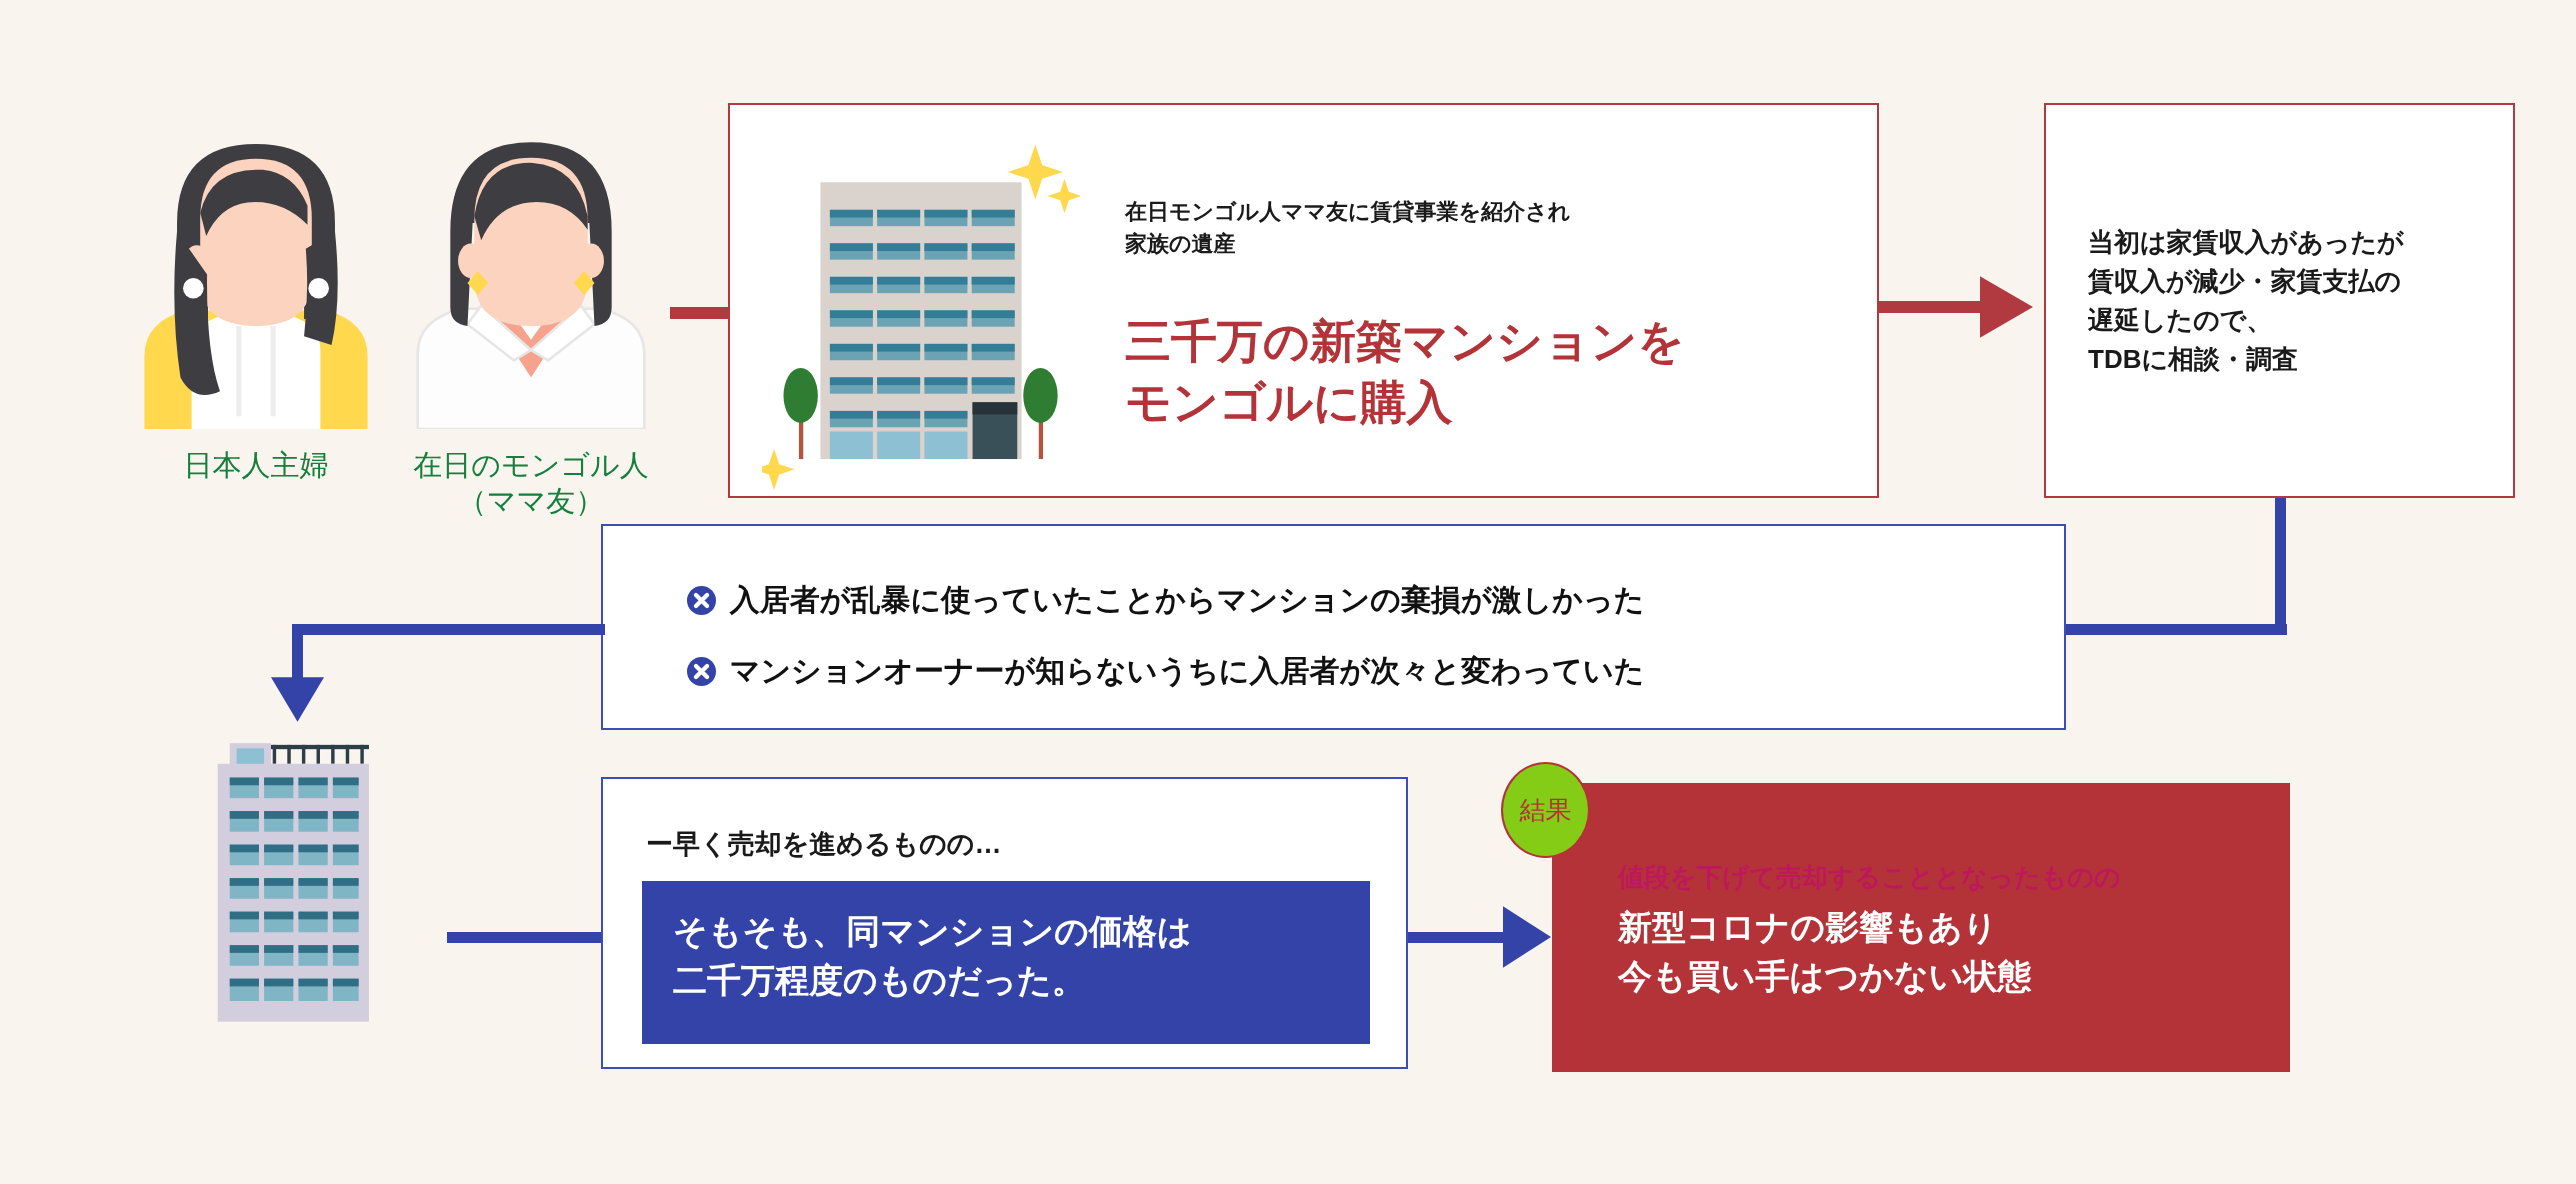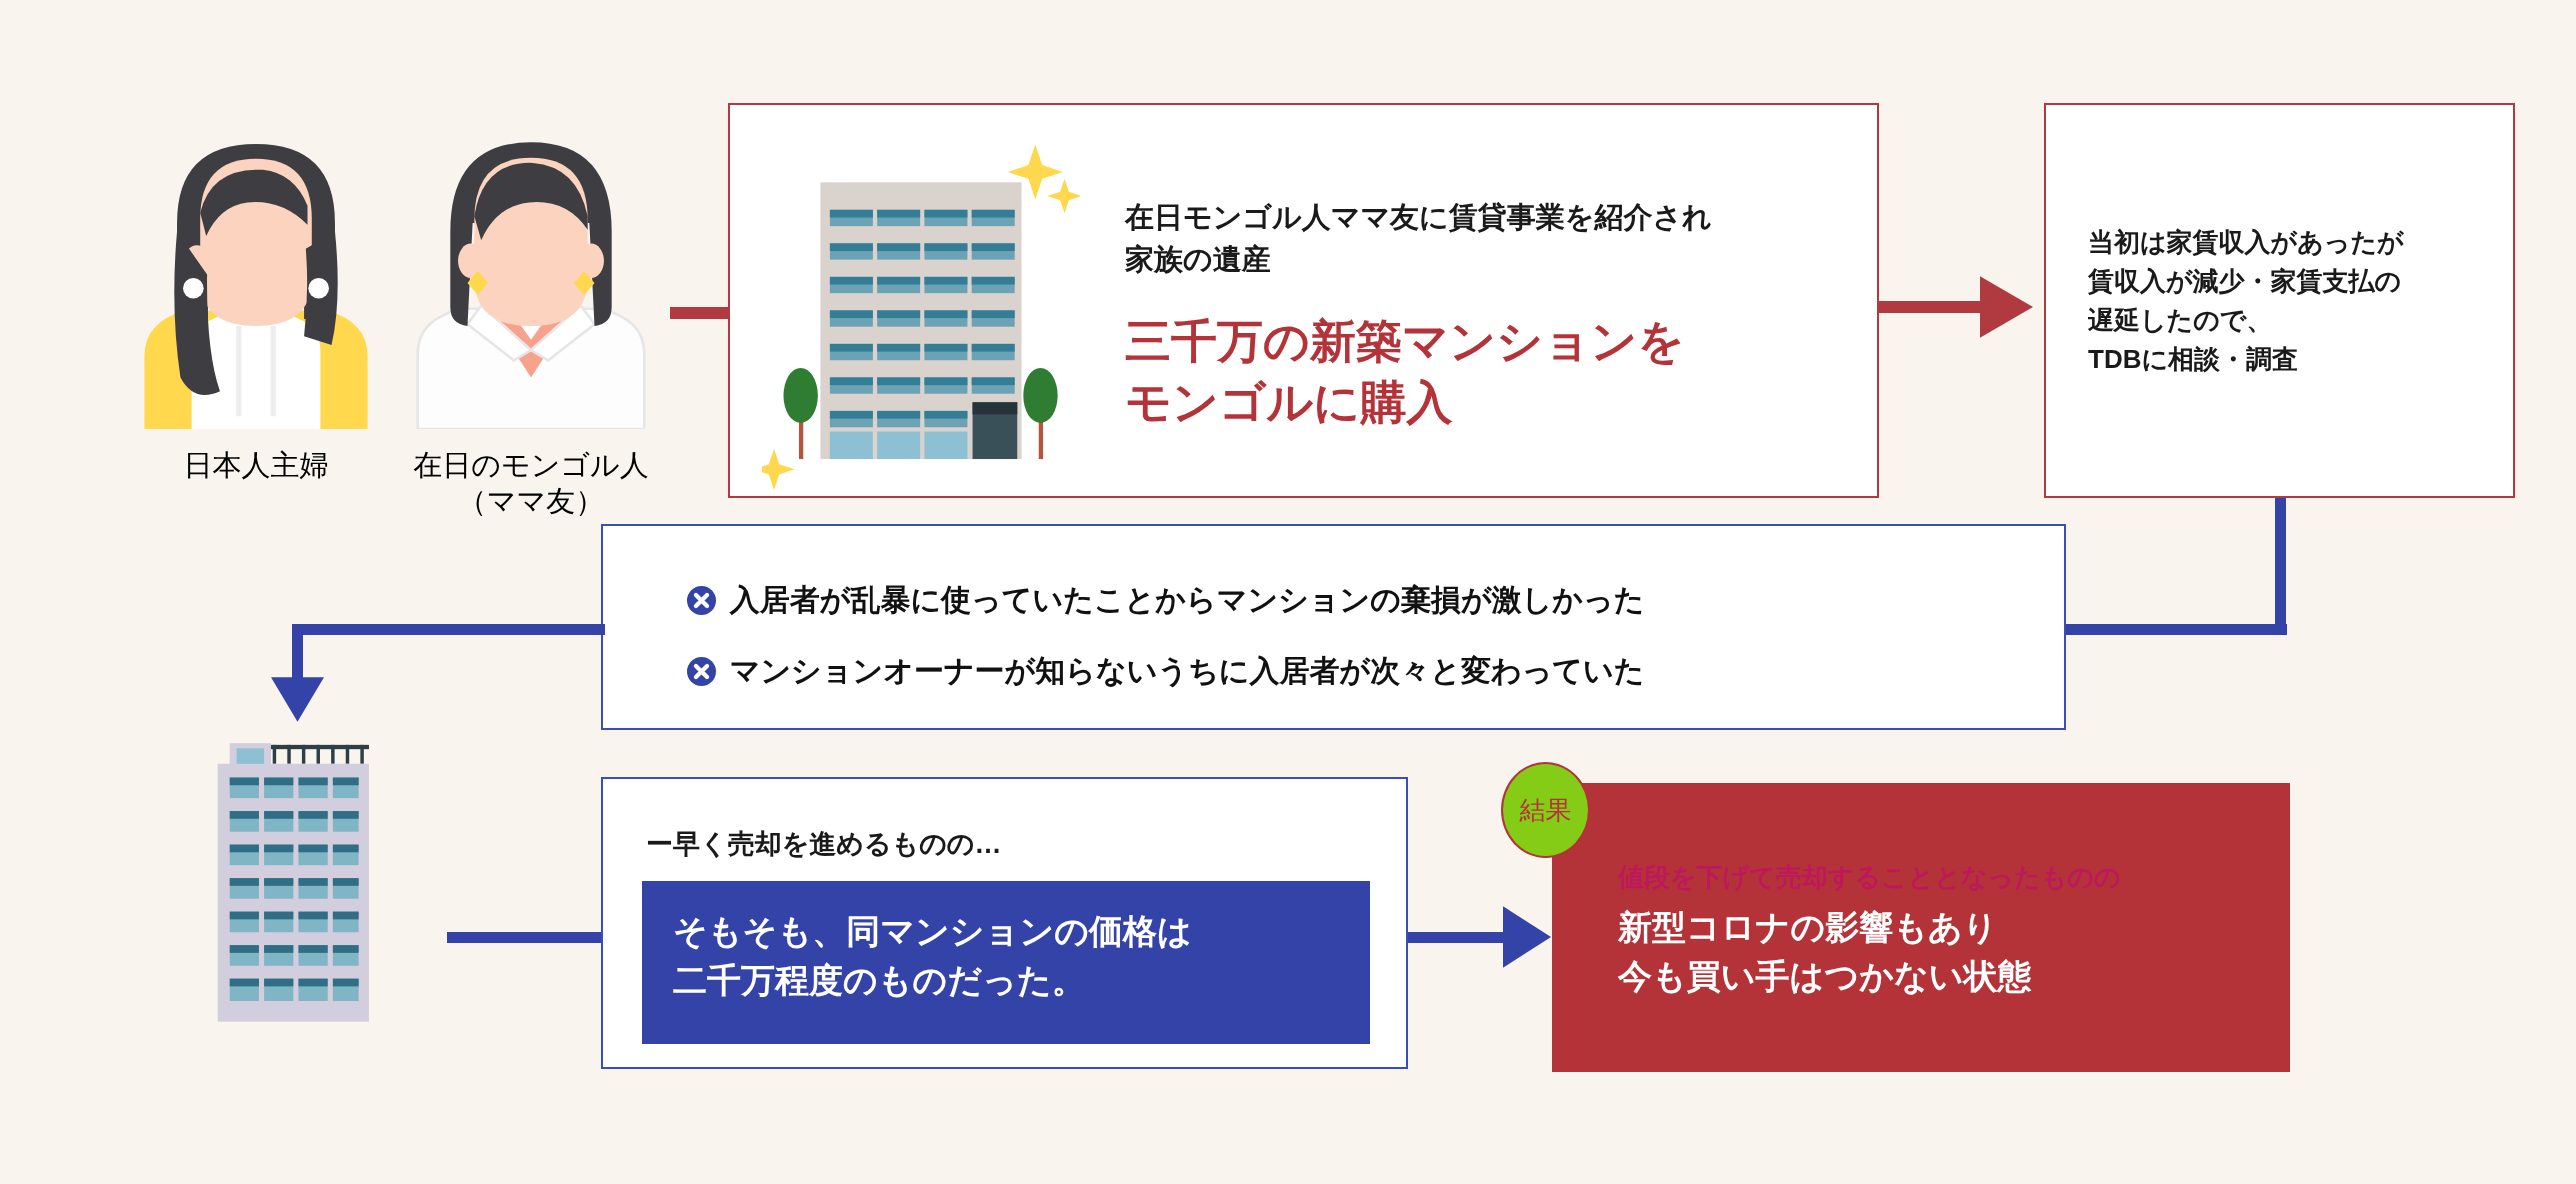--- a/index.html
+++ b/index.html
@@ -14,21 +14,21 @@
     background: #f9f4ee;
     font-family: "Liberation Sans", "DejaVu Sans", sans-serif;
     overflow: hidden;
   }
   .abs { position: absolute; }
 
   
   .person-label {
     position: absolute;
     text-align: center;
-    color: #000000;
+    color: #15803d;
     font-size: 29px;
     line-height: 1.25;
     white-space: pre-line;
   }
 
   
   .red-box {
     position: absolute;
     background: #ffffff;
     border: 2.6px solid #b03a3f;
@@ -48,21 +48,21 @@
   .solid-blue-panel {
     position: absolute;
     background: #3443a8;
     box-sizing: border-box;
   }
 
   
   .main-small {
     position: absolute;
     color: #1a1a1a;
-    font-size: 29px;
+    font-size: 22px;
     font-weight: bold;
     line-height: 1.45;
     white-space: pre-line;
   }
   .main-big {
     position: absolute;
     color: #b43338;
     font-size: 46px;
     font-weight: bold;
     line-height: 1.32;

